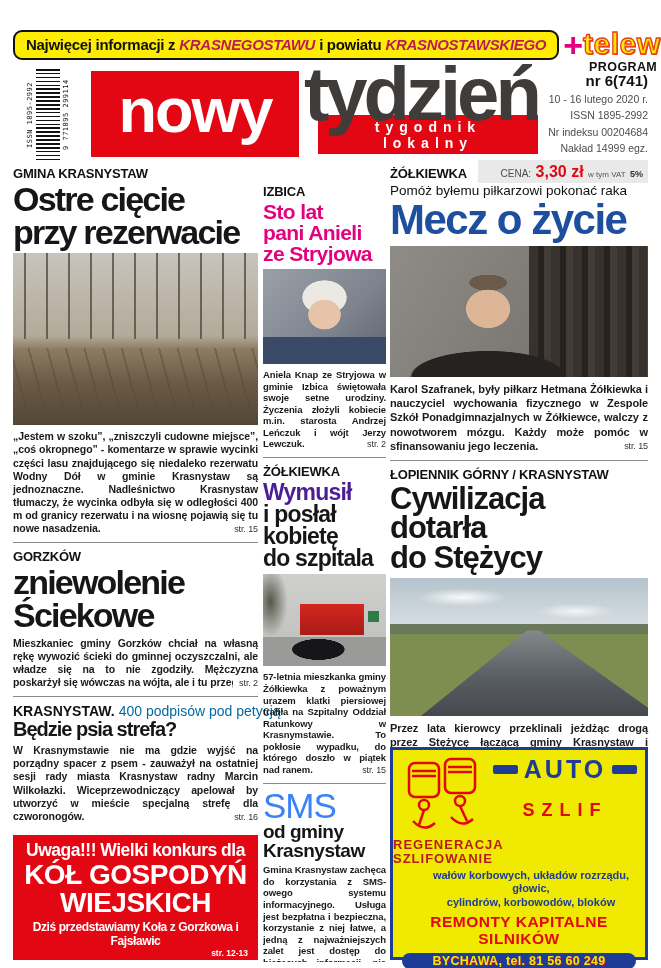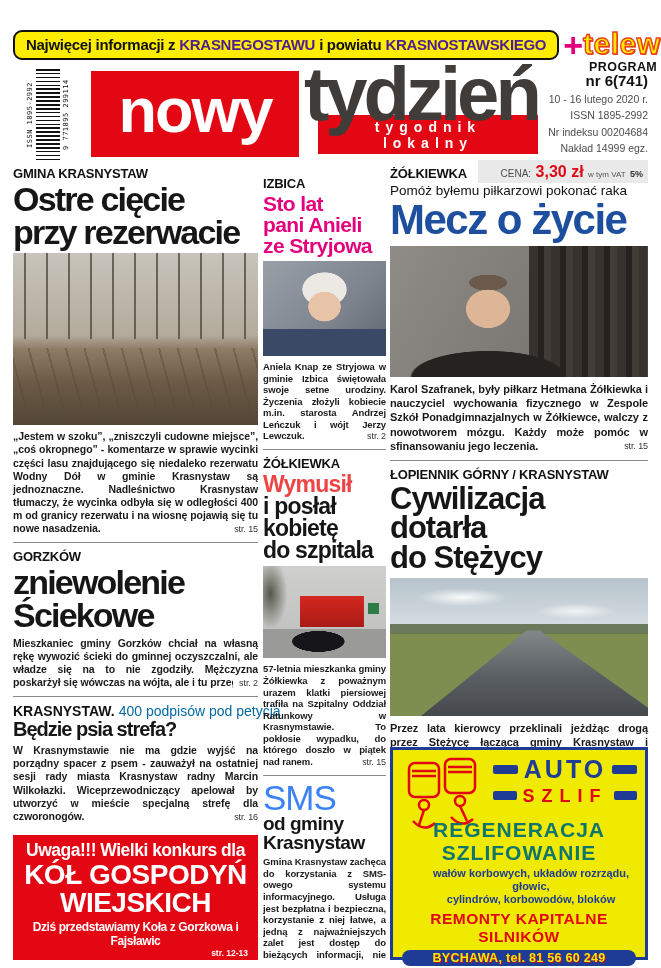--- a/index.html
+++ b/index.html
@@ -4,21 +4,21 @@
 <style>
   * { box-sizing: border-box; margin: 0; padding: 0; }
   html, body { background: #d8d8d8; }
   body { font-family: "Liberation Sans", sans-serif; }
   .page { position: relative; width: 661px; height: 968px; background: #fff; margin: 0 auto; overflow: hidden; color: #111; }
 
   
   .topbar { position: absolute; top: 30px; left: 13px; right: 8px; display: flex; align-items: flex-start; }
   .banner-pill { background: #ffed00; border: 2.5px solid #111; border-radius: 9px; padding: 4px 11px 5px; font-weight: bold; font-size: 15px; white-space: nowrap; letter-spacing: -0.3px; }
   .banner-pill .bp { margin-right: 4px; }
-  .banner-pill .red { color: #4c1d95; }
+  .banner-pill .red { color: #be185d; font-style: italic; }
   .telewidz { margin-left: 4px; text-align: center; line-height: 0.9; }
   .tw-top { white-space: nowrap; }
   .tw-plus { color: #e5007d; font-size: 34px; font-weight: bold; vertical-align: -3px; }
   .tw-name { color: #ffe600; font-size: 30px; font-weight: bold; letter-spacing: 0.5px; -webkit-text-stroke: 1.3px #e8401c; text-shadow: 1px 1px 0 #e8401c; }
   .tw-sub { font-size: 12.5px; font-weight: bold; color: #111; margin-top: 1px; letter-spacing: 0.4px; }
 
   
   .masthead { position: absolute; top: 68px; left: 13px; right: 13px; height: 96px; }
   .barcode { position: absolute; left: 13px; top: 1px; width: 58px; height: 92px; display: flex; align-items: stretch; }
   .bc-issn, .bc-num { writing-mode: vertical-rl; transform: rotate(180deg); font-family: "DejaVu Sans Mono", monospace; font-size: 7px; color: #111; letter-spacing: 0.5px; text-align: center; }
@@ -33,36 +33,36 @@
   .price-bar { margin-top: 4px; background: #e9e9e9; padding: 3px 5px 2px 23px; display: inline-block; white-space: nowrap; }
   .price-label { font-size: 10px; color: #4d4d4d; }
   .price-value { font-size: 16px; font-weight: bold; color: #e30613; }
   .price-vat { font-size: 8px; color: #555; }
   .price-vat-pct { font-size: 9px; font-weight: bold; color: #333; }
 
   
   .content { position: absolute; top: 166px; bottom: 6px; left: 13px; right: 13px; display: flex; }
   .col { position: relative; }
   .col-left { width: 245px; }
-  .col-mid { width: 123px; margin: 10px 4px 0 5px; overflow: hidden; }
+  .col-mid { width: 123px; margin: 18px 4px 0 5px; overflow: hidden; }
   .col-right { flex: 1; }
 
   .kicker { font-size: 13px; font-weight: bold; letter-spacing: -0.2px; color: #111; margin-bottom: 2px; }
   .kicker3 { font-size: 14px; margin-bottom: 1px; white-space: nowrap; }
   .k-bold { font-weight: bold; color: #111; margin-right: 4px; }
   .k-red { color: #0369a1; }
   .subhead { font-size: 13.5px; color: #111; margin: 1px 0 0; }
 
   .hl { font-weight: bold; color: #161616; line-height: 0.96; letter-spacing: -1.8px; margin: 1px 0 5px; }
   .hl-line { display: block; }
   .hl-xl { font-size: 34px; }
   .hl-l { font-size: 20px; letter-spacing: -1px; }
   .hl-mag { font-size: 21px; color: #e5007d; letter-spacing: -0.6px; line-height: 1.0; margin: 2px 0 5px; }
   .hl-mid { font-size: 23px; letter-spacing: -0.8px; margin: 1px 0 5px; }
-  .hl-red-line { display: block; color: #ef4444; }
+  .hl-red-line { display: block; color: #4c1d95; }
   .hl-blue { font-size: 42px; color: #1d4f9e; letter-spacing: -1.5px; margin: 2px 0 6px; }
   .hl-right { font-size: 31px; letter-spacing: -1px; }
 
   .sms-main { font-size: 35px; font-weight: normal; color: #3b82f6; line-height: 0.9; letter-spacing: -1px; }
   .sms-sub { font-size: 19px; font-weight: bold; color: #161616; line-height: 0.98; letter-spacing: -0.5px; margin: 2px 0 4px; }
 
   .body { position: relative; font-size: 10.5px; line-height: 1.25; font-weight: bold; text-align: justify; color: #1a1a1a; letter-spacing: -0.1px; }
   .cap { font-size: 9.5px; line-height: 1.22; }
   .cap-r { font-size: 11px; line-height: 1.28; }
   .pref { position: absolute; right: 0; bottom: 0; font-size: 9px; font-weight: normal; color: #333; background: #fff; padding-left: 6px; }
@@ -106,25 +106,25 @@
   .promo-l1 { font-size: 17.5px; font-weight: bold; letter-spacing: -0.5px; }
   .promo-l2 { font-size: 28px; font-weight: bold; line-height: 1.02; letter-spacing: -0.5px; }
   .promo-l4 { font-size: 12px; font-weight: bold; margin-top: 2px; letter-spacing: -0.4px; }
   .promo-ref { font-size: 8.5px; font-weight: bold; text-align: right; padding-right: 6px; }
 
   
   .ad { position: absolute; bottom: 2px; left: 0; right: 0; height: 213px; background: #f0e900; border: 3px solid #1e3c96; }
   .pistons { position: absolute; left: 6px; top: 5px; z-index: 1; }
   .ad-logo { position: relative; z-index: 2; margin: 8px 8px 0 100px; }
   .ad-row { display: flex; align-items: center; gap: 6px; }
-  .ad-row + .ad-row { margin-top: 7px; }
+  .ad-row + .ad-row { margin-top: 15px; flex-direction: column; }
   .ad-bar { flex: 1; height: 9px; background: #1e3c96; border-radius: 2px; min-width: 8px; }
   .ad-auto { color: #1e3c96; font-size: 25px; font-weight: bold; letter-spacing: 3px; line-height: 0.9; }
   .ad-szlif { color: #e30613; font-size: 18px; font-weight: bold; letter-spacing: 7px; line-height: 0.9; }
-  .ad-serv { position: relative; z-index: 2; text-align: center; color: #0f766e; font-size: 21px; font-weight: bold; letter-spacing: 1px; line-height: 1.1; }
+  .ad-serv { position: relative; z-index: 2; text-align: left; color: #b91c1c; font-size: 13px; font-weight: bold; letter-spacing: 1px; line-height: 1.1; }
   .ad-serv.first { margin-top: 14px; }
   .ad-items { text-align: center; color: #1e3c96; font-size: 11px; font-weight: bold; line-height: 1.2; margin-top: 3px; padding-left: 24px; }
   .ad-offer { text-align: center; color: #e30613; font-size: 15.5px; font-weight: bold; letter-spacing: 0.5px; line-height: 1.12; margin-top: 4px; }
   .ad-contact { margin: 2px 9px 0; background: #1e3c96; color: #f0e900; font-size: 12.5px; font-weight: bold; text-align: center; border-radius: 8px; padding: 1px 2px; text-shadow: 1px 1px 0 rgba(227,6,19,.85); letter-spacing: 0.3px; }
   .ad-contact.first { margin-top: 5px; }
 </style>
 </head>
 <body>
 
 <div class="page">

